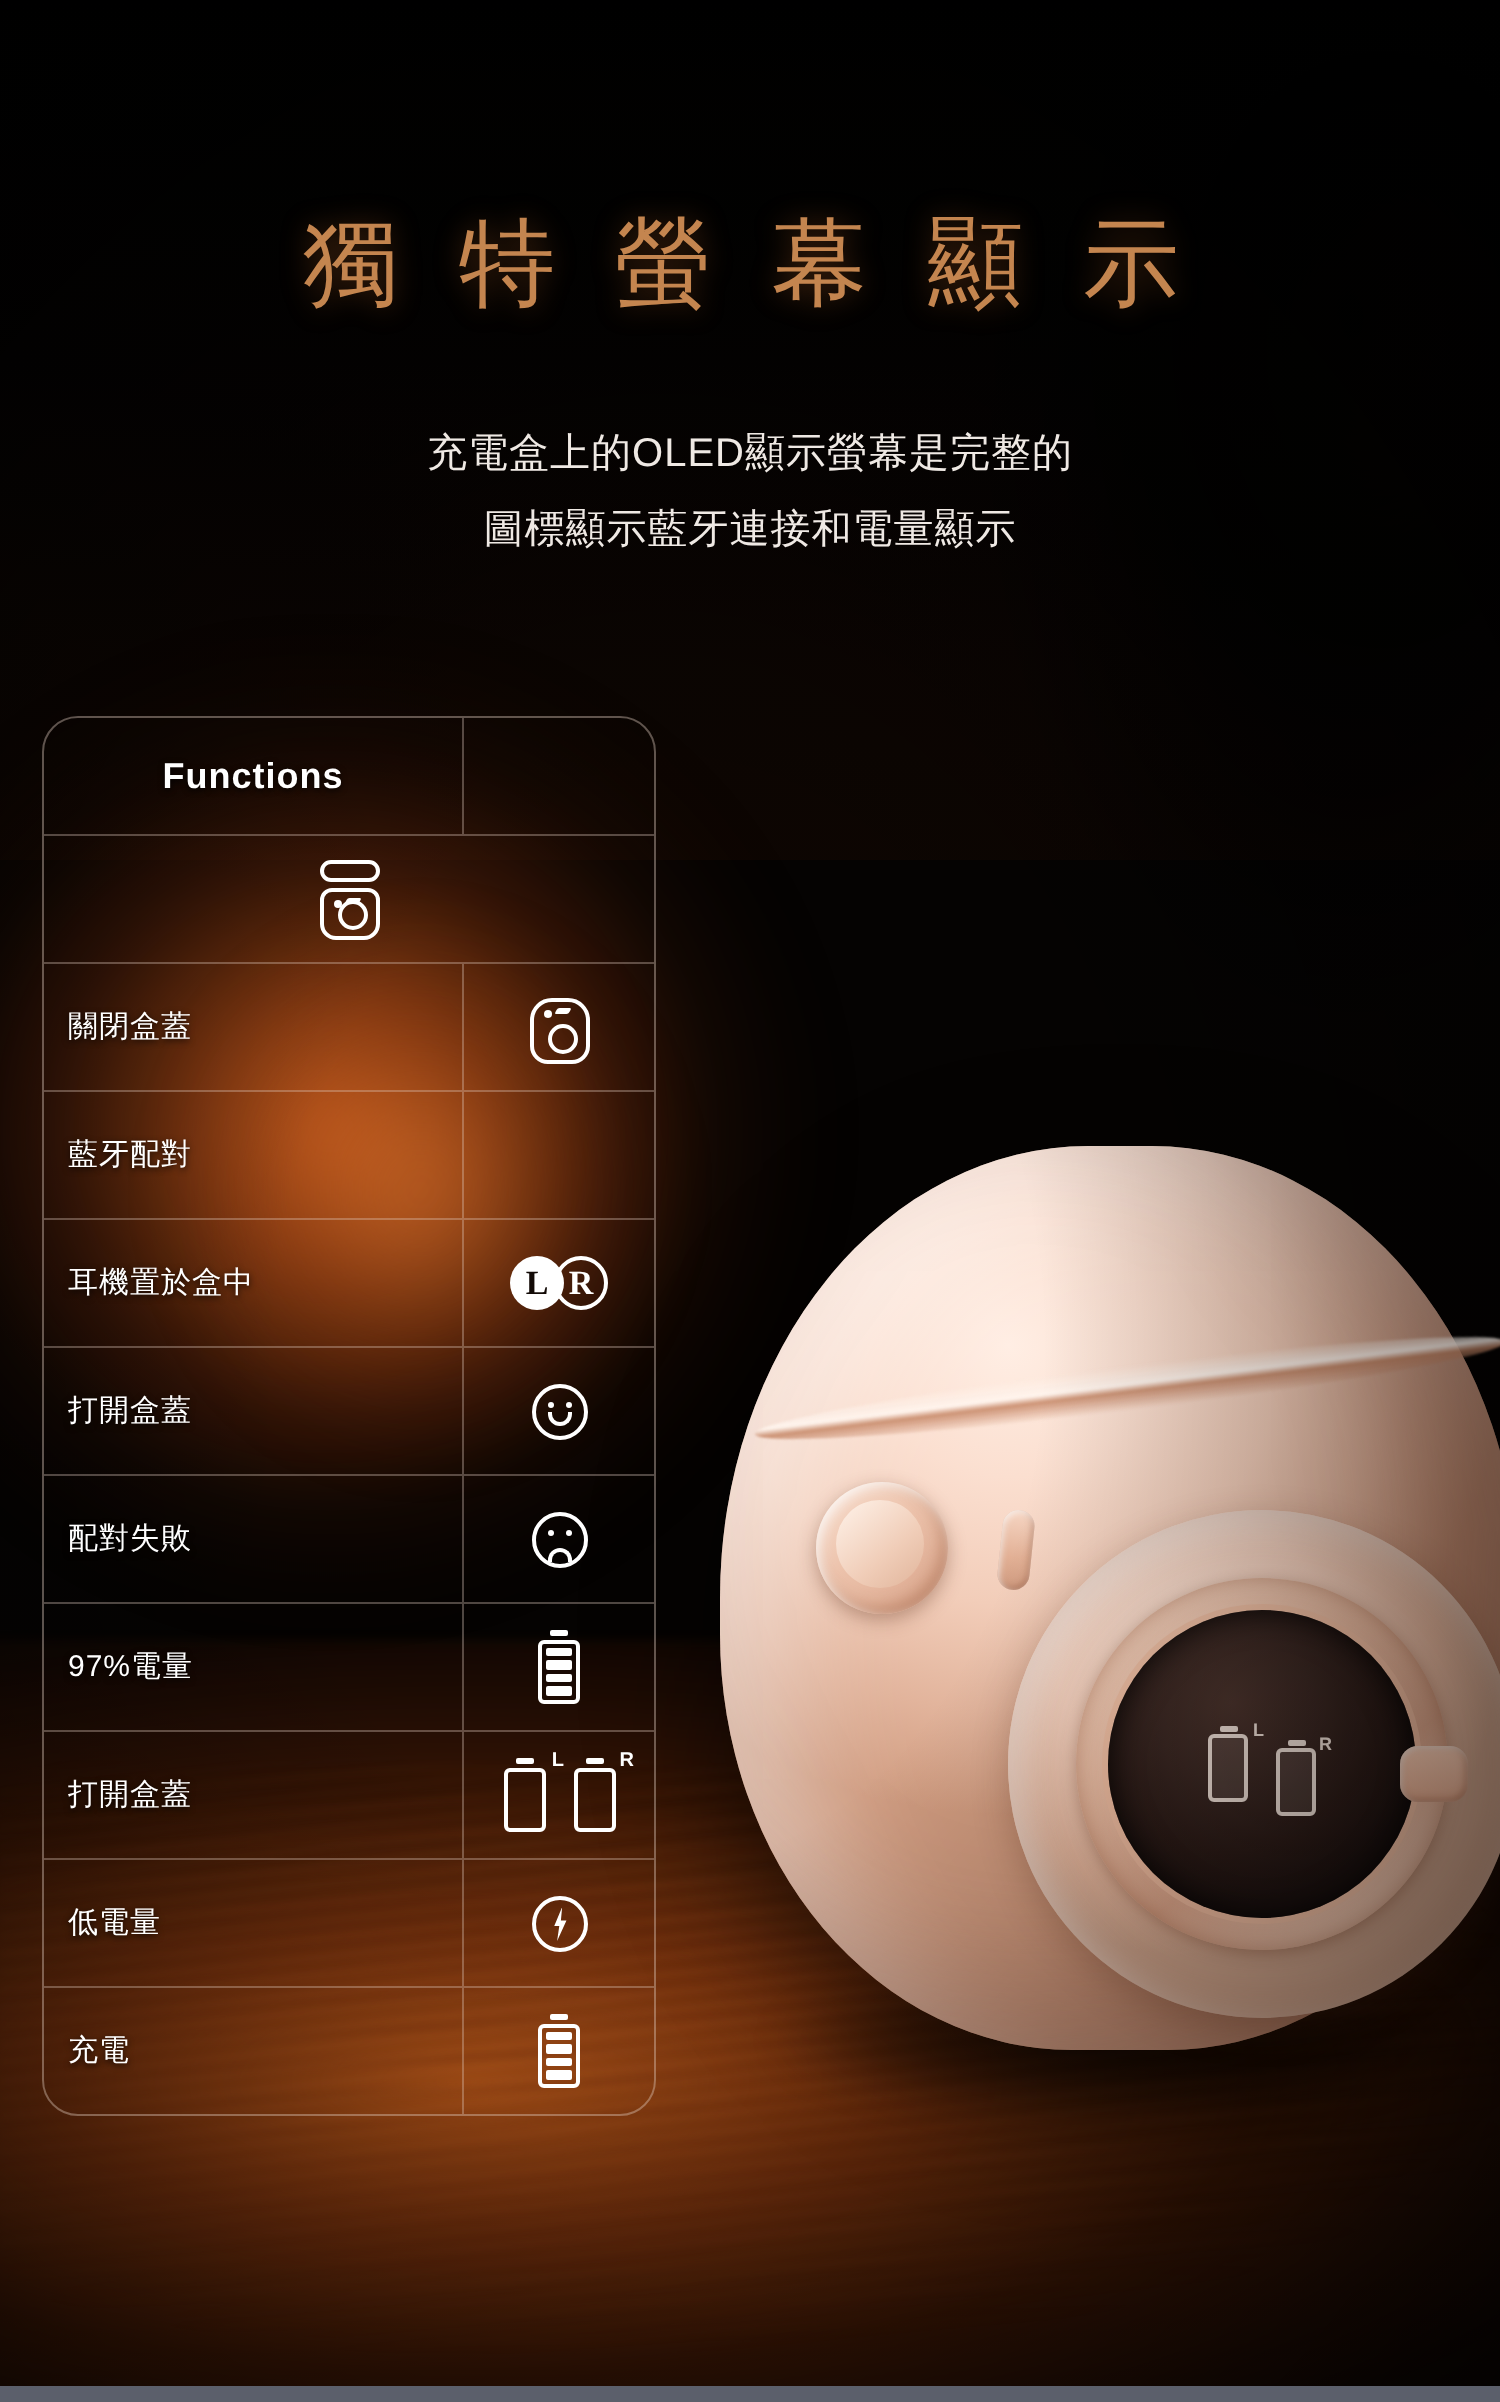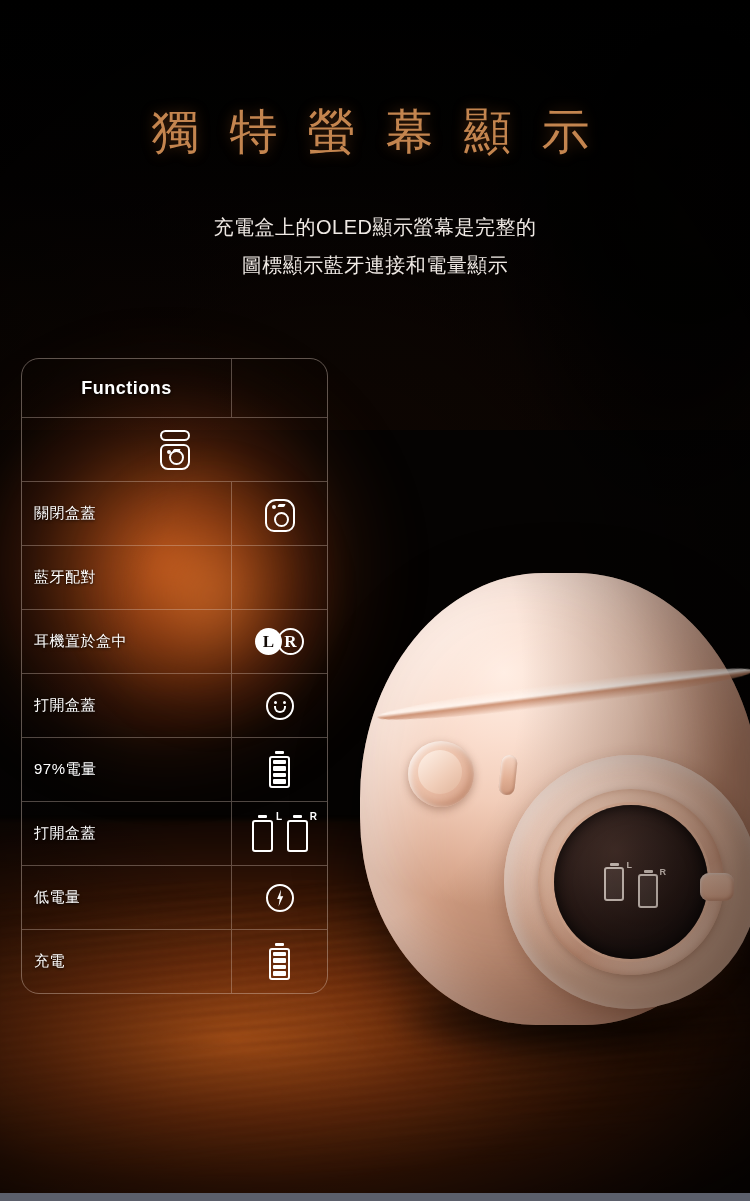--- a/index.html
+++ b/index.html
@@ -497,20 +497,31 @@
       <div class="tc-ic">
         <div class="ic">
           <div class="ic-face"></div>
           <div class="ic-eye l"></div>
           <div class="ic-eye r"></div>
           <div class="ic-mouth-smile"></div>
         </div>
       </div>
     </div>
 
+    <div class="trow body">
+      <div class="tc-fn">配對失敗</div>
+      <div class="tc-ic">
+        <div class="ic">
+          <div class="ic-face"></div>
+          <div class="ic-eye l"></div>
+          <div class="ic-eye r"></div>
+          <div class="ic-mouth-frown"></div>
+        </div>
+      </div>
+    </div>
 
     <div class="trow body">
       <div class="tc-fn">97%電量</div>
       <div class="tc-ic">
         <div class="ic-bat">
           <div class="cap"></div>
           <div class="shell">
             <div class="seg"></div>
             <div class="seg"></div>
             <div class="seg"></div>

